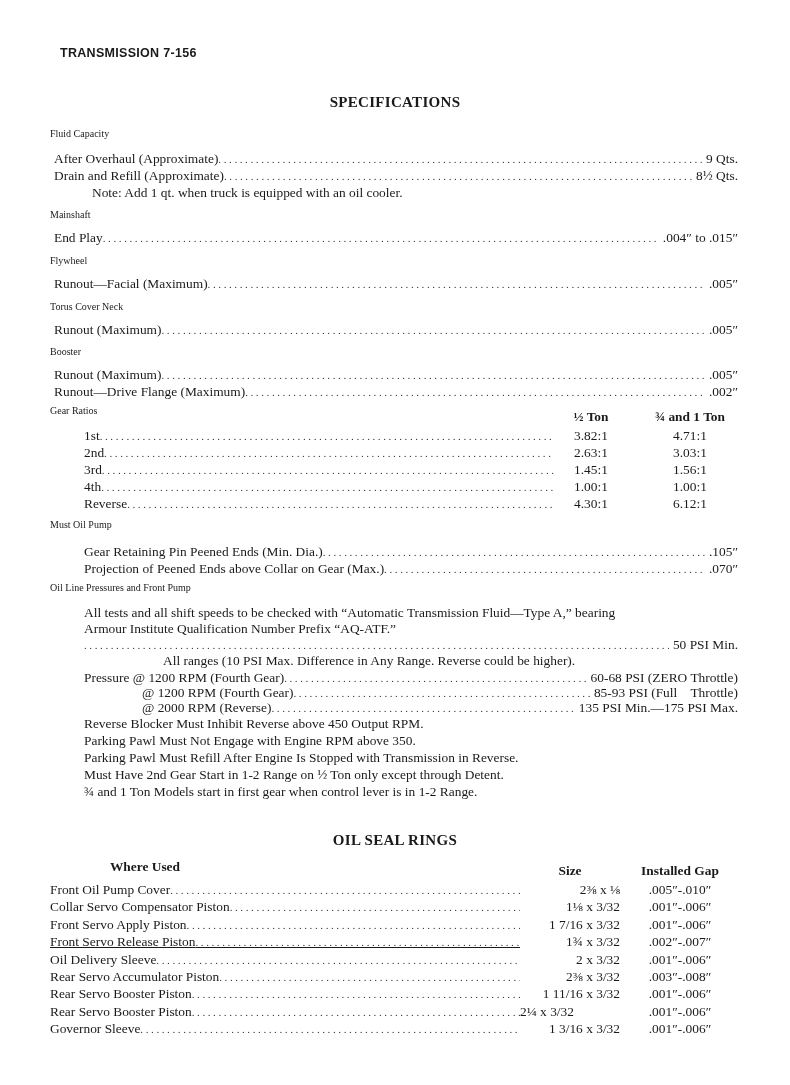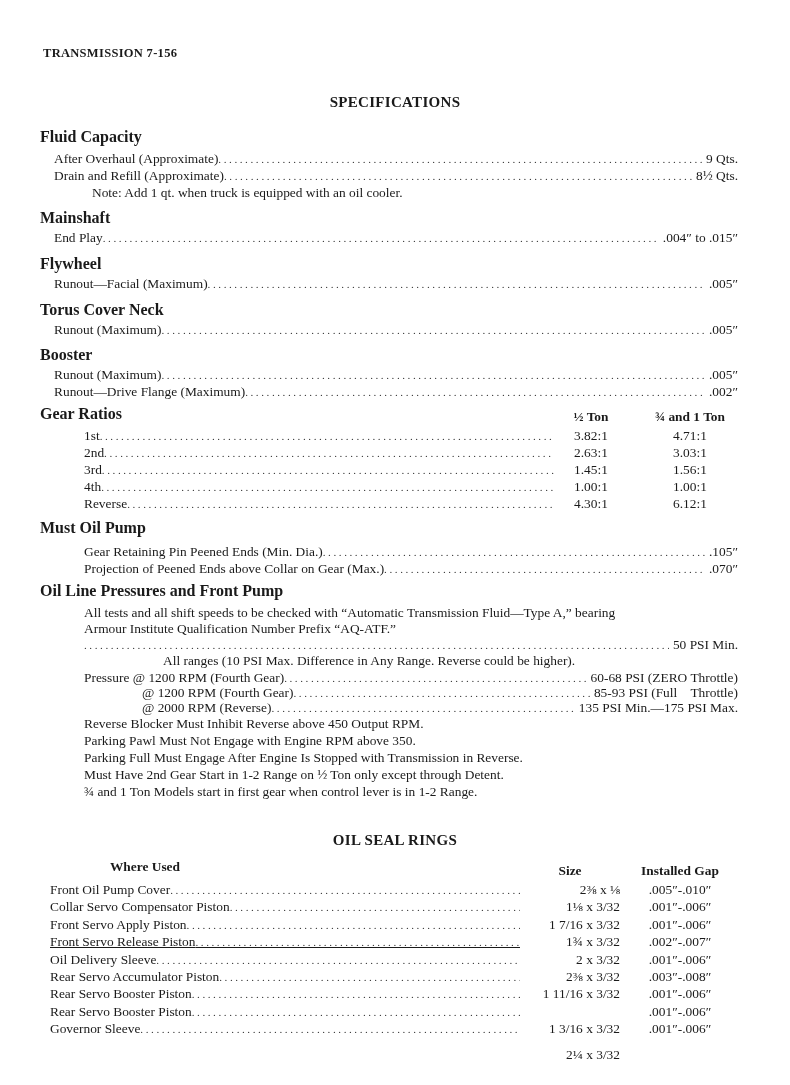--- a/index.html
+++ b/index.html
@@ -1,21 +1,21 @@
 <!DOCTYPE html>
 <html><head>
 <meta charset="utf-8">
 <style>
   html, body { margin:0; padding:0; background:#ffffff; }
   body { width:790px; height:1085px; position:relative; overflow:hidden;
          font-family:"Liberation Serif","DejaVu Serif",serif; color:#1a1a1a; font-size:13.4px; }
-  .page-header { position:absolute; left:43px; top:46px; font-family:Liberation Serif, serif;
+  .page-header { position:absolute; left:60px; top:46px; font-family:Liberation Sans, sans-serif;
                  font-weight:bold; font-size:12.5px; letter-spacing:0.3px; }
   .title { position:absolute; left:0; width:790px; text-align:center; font-weight:bold; font-size:15px; letter-spacing:0.3px; }
-  .sec-head { position:absolute; left:40px; font-weight:bold; font-size:16px; }
+  .sec-head { position:absolute; left:50px; font-weight:normal; font-size:10px; }
   .row { position:absolute; height:17px; line-height:17px; display:flex; align-items:baseline; white-space:nowrap; }
   .row .lbl { flex:0 0 auto; }
   .row .dots { flex:1 1 auto; overflow:hidden; letter-spacing:2.6px; color:#333; font-size:11px; }
   .row .dots::before { content:"......................................................................................................................................................................................................"; }
   .row .val { flex:0 0 auto; text-align:right; padding-left:4px; }
   .line { position:absolute; white-space:nowrap; height:17px; line-height:17px; }
   .col { position:absolute; text-align:center; white-space:nowrap; height:17px; line-height:17px; }
   .bold { font-weight:bold; }
 </style>
 </head>
@@ -139,21 +139,21 @@
     <span class="dots"></span>
     <span class="val" style="white-space:pre">85-93 PSI (Full    Throttle)</span>
 </div>
 <div class="row" style="left:142px; width:596px; top:699px">
   <span class="lbl">@ 2000 RPM (Reverse)</span>
     <span class="dots"></span>
     <span class="val">135 PSI Min.—175 PSI Max.</span>
 </div>
 <div class="line" style="left:84px; top:715px">Reverse Blocker Must Inhibit Reverse above 450 Output RPM.</div>
 <div class="line" style="left:84px; top:732px">Parking Pawl Must Not Engage with Engine RPM above 350.</div>
-<div class="line" style="left:84px; top:749px">Parking Full Must Engage After Engine Is Stopped with Transmission in Reverse.</div>
+<div class="line" style="left:84px; top:749px">Parking Pawl Must Refill After Engine Is Stopped with Transmission in Reverse.</div>
 <div class="line" style="left:84px; top:766px">Must Have 2nd Gear Start in 1-2 Range on ½ Ton only except through Detent.</div>
 <div class="line" style="left:84px; top:783px">¾ and 1 Ton Models start in first gear when control lever is in 1-2 Range.</div>
 
 <div class="title" style="top:832px">OIL SEAL RINGS</div>
 <div class="col bold" style="left:70px; width:150px; top:858px">Where Used</div>
 <div class="col bold" style="left:530px; width:80px; top:862px">Size</div>
 <div class="col bold" style="left:625px; width:110px; top:862px">Installed Gap</div>
 
 <div id="seal-rows">
     <div class="row" style="left: 50px; width: 470px; top: 881px;">
@@ -195,21 +195,21 @@
     <div class="row" style="left: 50px; width: 470px; top: 985px;">
       <span class="lbl">Rear Servo Booster Piston</span>
       <span class="dots"></span>
     </div>
     <div class="col" style="left: 520px; width: 100px; top: 985px; text-align: right; padding-right: 0px;">1 11/16 x 3/32</div>
     <div class="col" style="left: 625px; width: 110px; top: 985px;">.001″-.006″</div>
     <div class="row" style="left: 50px; width: 470px; top: 1003px;">
       <span class="lbl">Rear Servo Booster Piston</span>
       <span class="dots"></span>
     </div>
-    <div class="col" style="left: 520px; width: 100px; top: 1003px; text-align: right; padding-right: 0px; margin-top: 43px;">2¼ x 3/32</div>
+    <div class="col" style="left: 520px; width: 100px; top: 1003px; text-align: left; padding-right: 0px;">2¼ x 3/32</div>
     <div class="col" style="left: 625px; width: 110px; top: 1003px;">.001″-.006″</div>
     <div class="row" style="left: 50px; width: 470px; top: 1020px;">
       <span class="lbl">Governor Sleeve</span>
       <span class="dots"></span>
     </div>
     <div class="col" style="left: 520px; width: 100px; top: 1020px; text-align: right; padding-right: 0px;">1 3/16 x 3/32</div>
     <div class="col" style="left: 625px; width: 110px; top: 1020px;">.001″-.006″</div>
   </div>
 
 </body></html>

